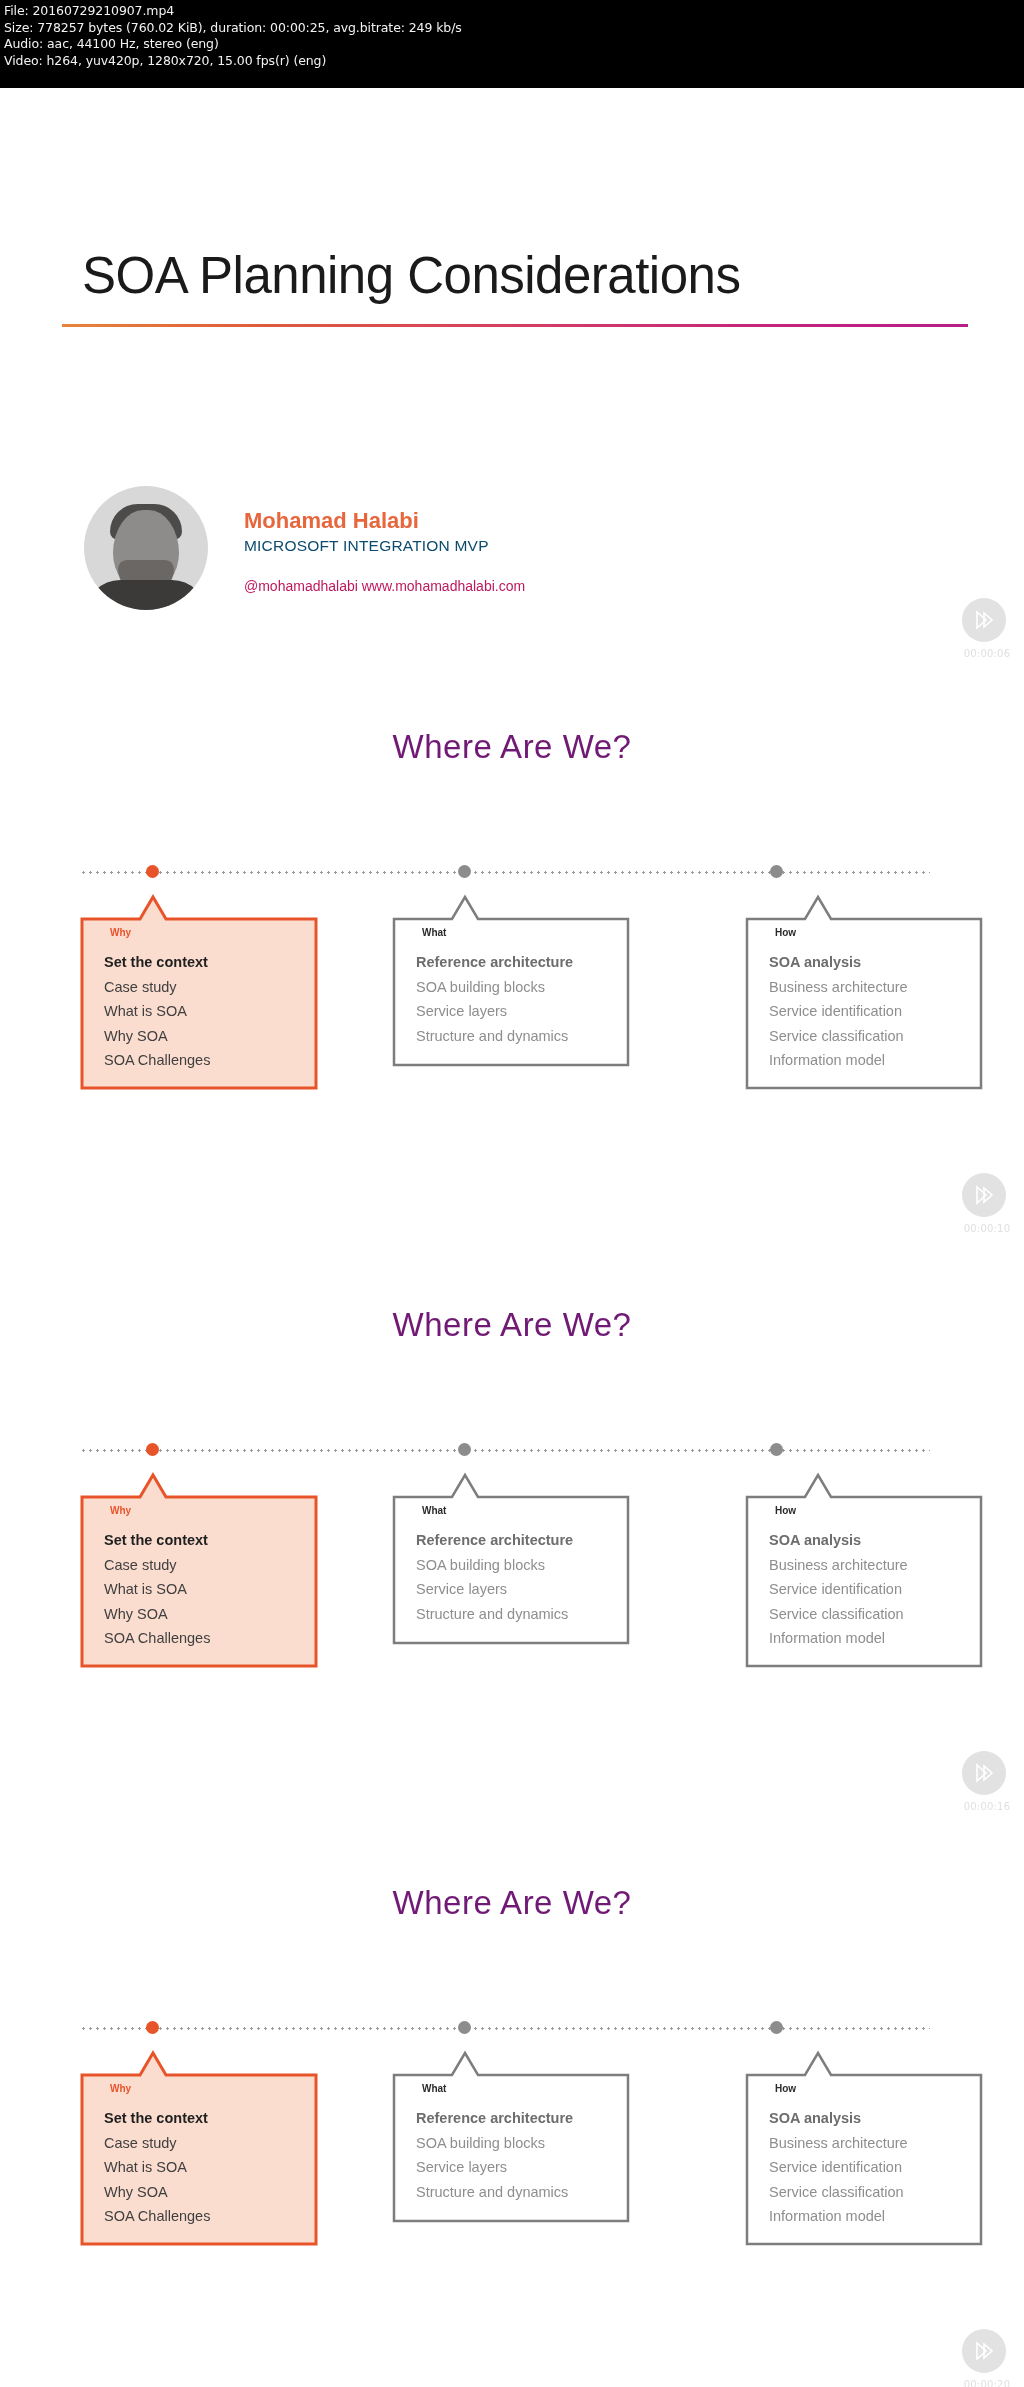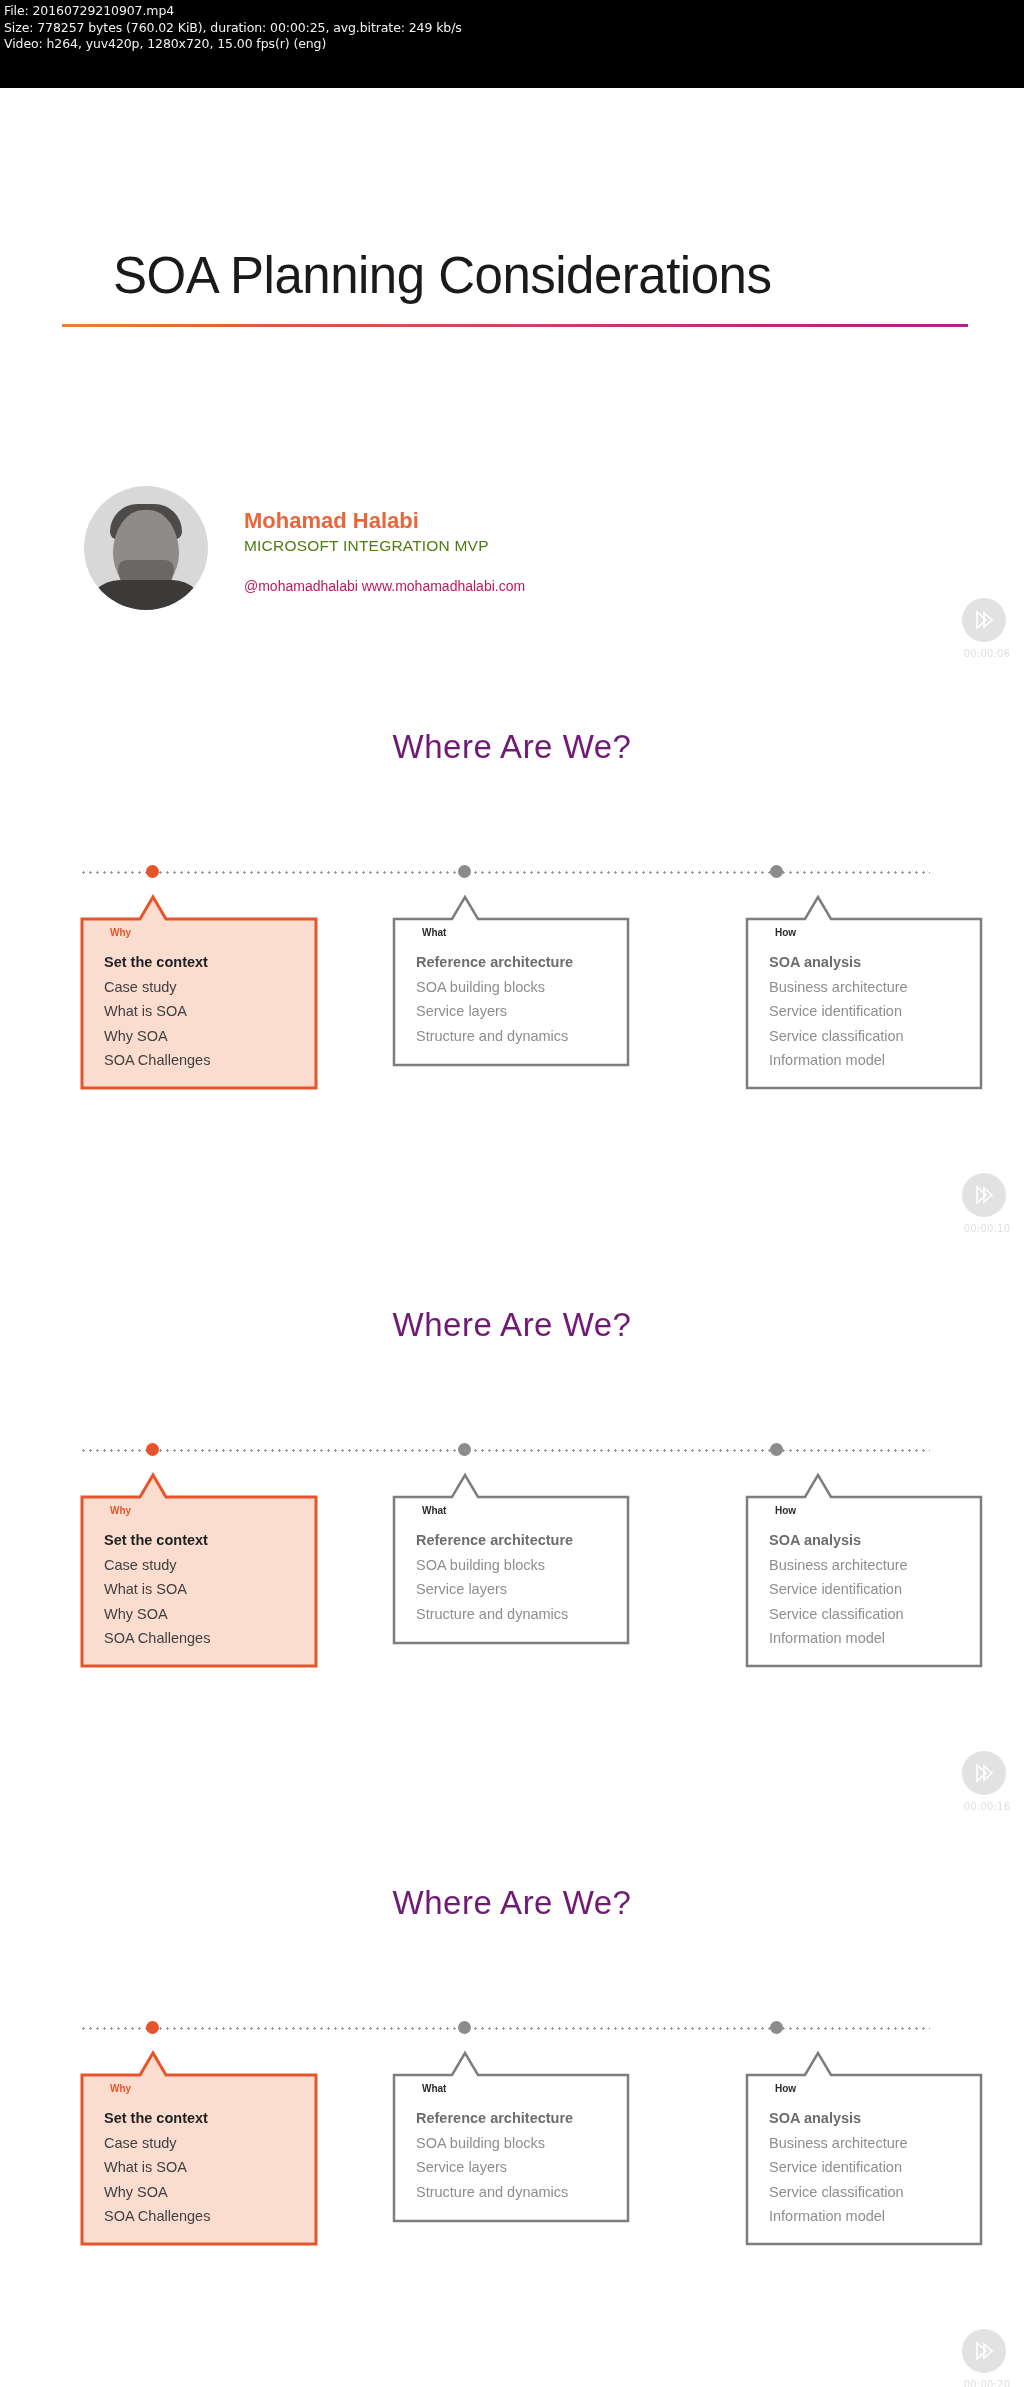--- a/index.html
+++ b/index.html
@@ -43,21 +43,20 @@
 
   .deck-title {
     position: absolute;
     left: 82px;
     top: 158px;
     font-size: 51px;
     font-weight: 400;
     color: #1a1a1a;
     letter-spacing: -0.5px;
     white-space: nowrap;
-    margin-left: 31px;
   }
   .title-rule {
     position: absolute;
     left: 62px;
     top: 236px;
     width: 906px;
     height: 3px;
     background: linear-gradient(to right, #e8833a 0%, #de5b3c 22%, #d13a68 55%, #c2217f 82%, #b51f88 100%);
   }
 
@@ -110,21 +109,21 @@
     font-size: 22px;
     font-weight: 700;
     color: #e8663c;
     white-space: nowrap;
   }
   .author-role {
     position: absolute;
     left: 160px; top: 51px;
     font-size: 15.5px;
     font-weight: 400;
-    color: #4d7c0f;
+    color: #0c4a6e;
     letter-spacing: 0.2px;
     white-space: nowrap;
     text-align: center;
   }
   .author-links {
     position: absolute;
     left: 160px; top: 92px;
     font-size: 14px;
     color: #be185d;
     white-space: nowrap;
@@ -229,20 +228,21 @@
   .stamp.t4 { left: 950px; top: 2329px; }
 </style>
 </head>
 <body>
 
 <div id="sheet">
 
   <div class="meta-band">
     <div class="meta-line">File: 20160729210907.mp4</div>
     <div class="meta-line">Size: 778257 bytes (760.02 KiB), duration: 00:00:25, avg.bitrate: 249 kb/s</div>
+    <div class="meta-line">Audio: aac, 44100 Hz, stereo (eng)</div>
     <div class="meta-line">Video: h264, yuv420p, 1280x720, 15.00 fps(r) (eng)</div>
   </div>
 
   <div class="slide title-slide">
     <div class="deck-title">SOA Planning Considerations</div>
     <div class="title-rule"></div>
 
     <div class="author-block">
       <div class="avatar">
         <div class="hair"></div>

